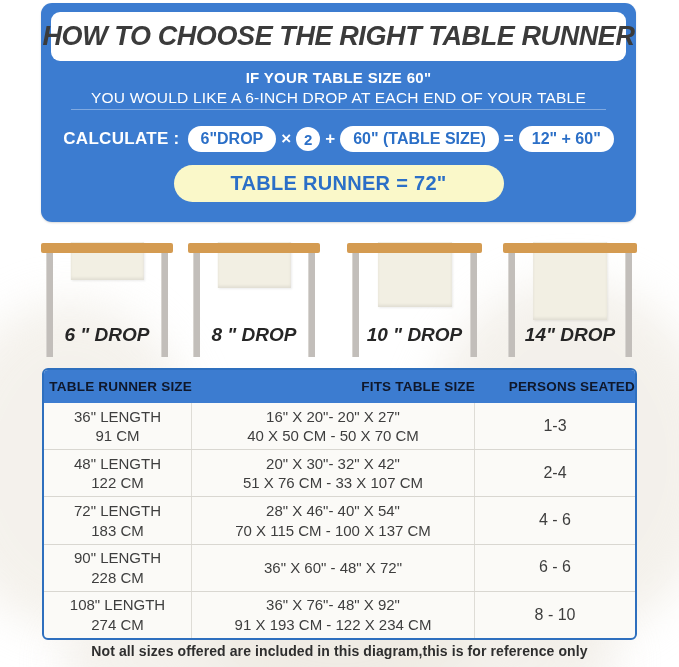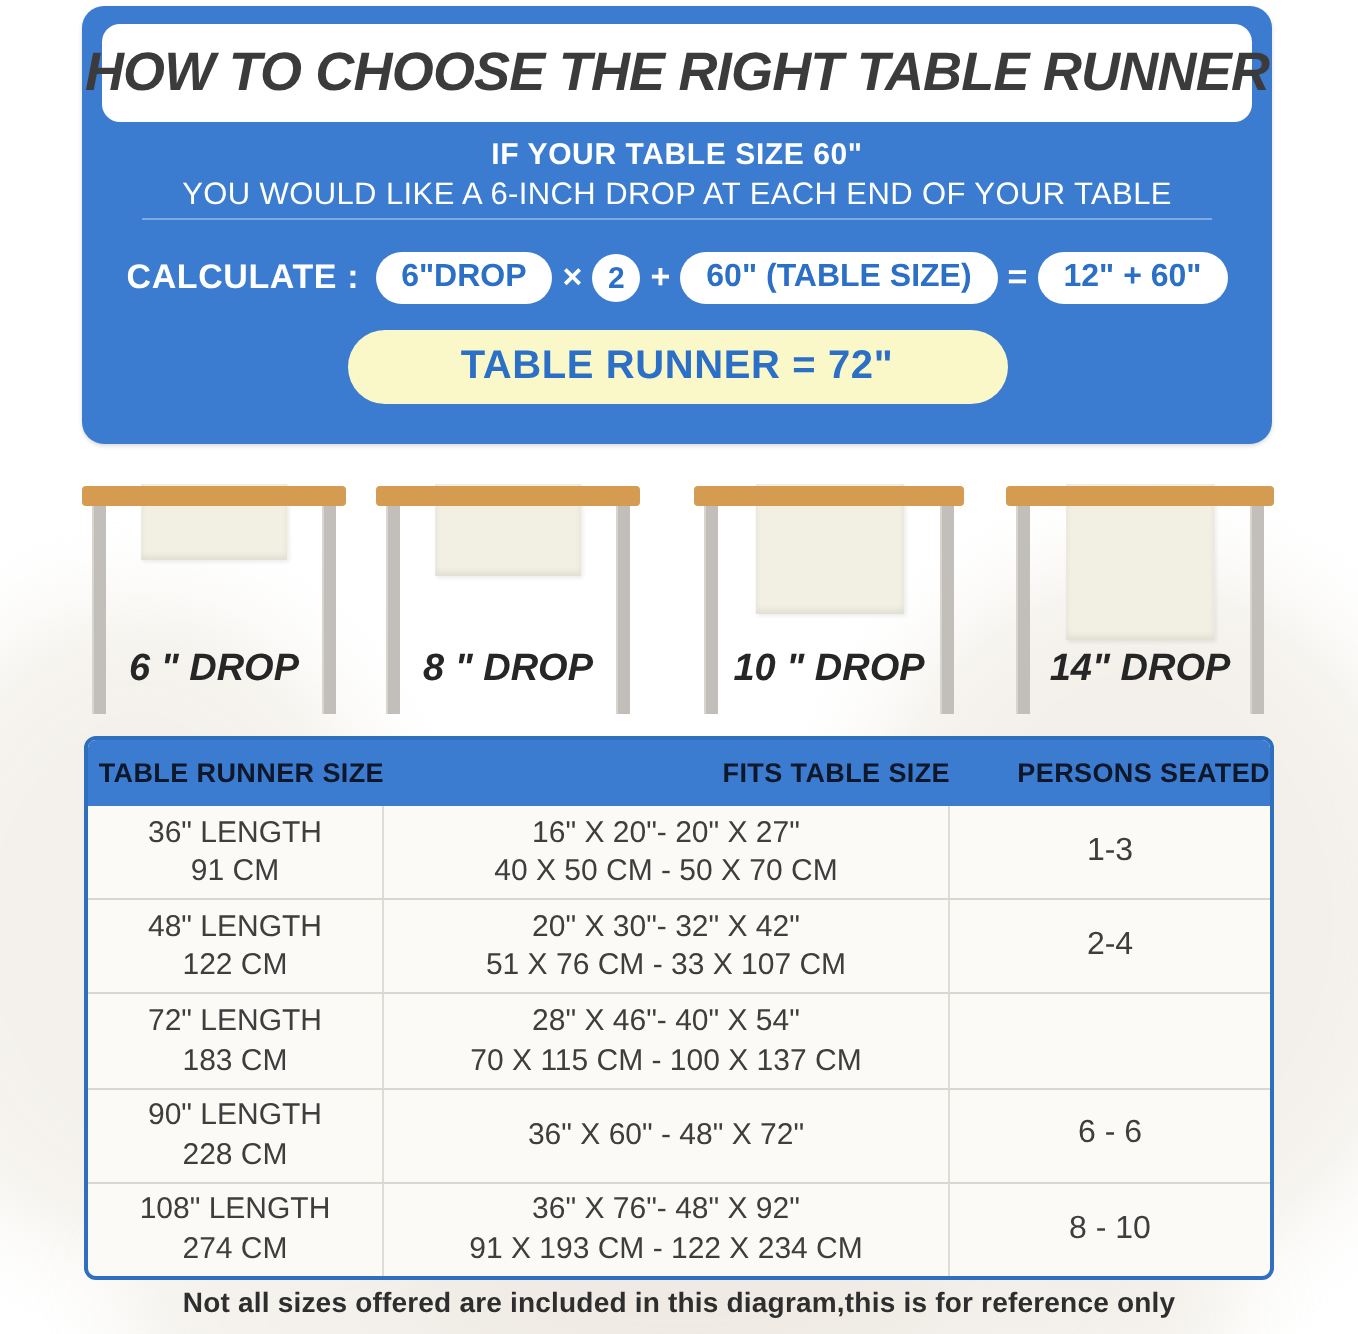--- a/index.html
+++ b/index.html
@@ -166,20 +166,21 @@
 
       <div class="st-row">
         <div class="cell c1">
           <span>72" LENGTH</span>
           <span>183 CM</span>
         </div>
         <div class="cell c2">
           <span>28" X 46"- 40" X 54"</span>
           <span>70 X 115 CM - 100 X 137 CM</span>
         </div>
+        <div class="cell c3">4 - 6</div>
       </div>
 
       <div class="st-row">
         <div class="cell c1">
           <span>90" LENGTH</span>
           <span>228 CM</span>
         </div>
         <div class="cell c2">
           <span>36" X 60" - 48" X 72"</span>
         </div>

